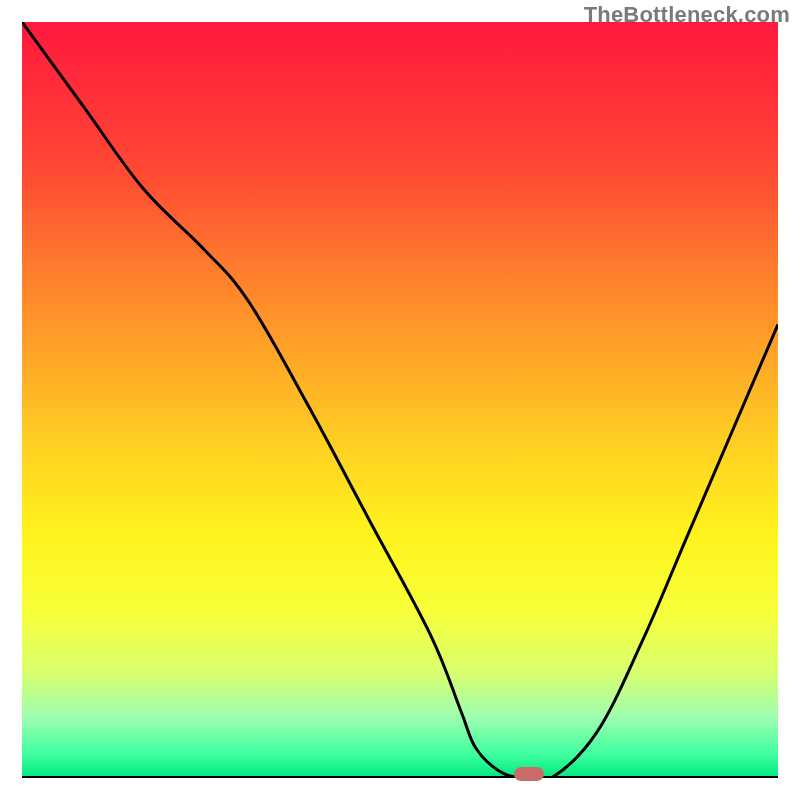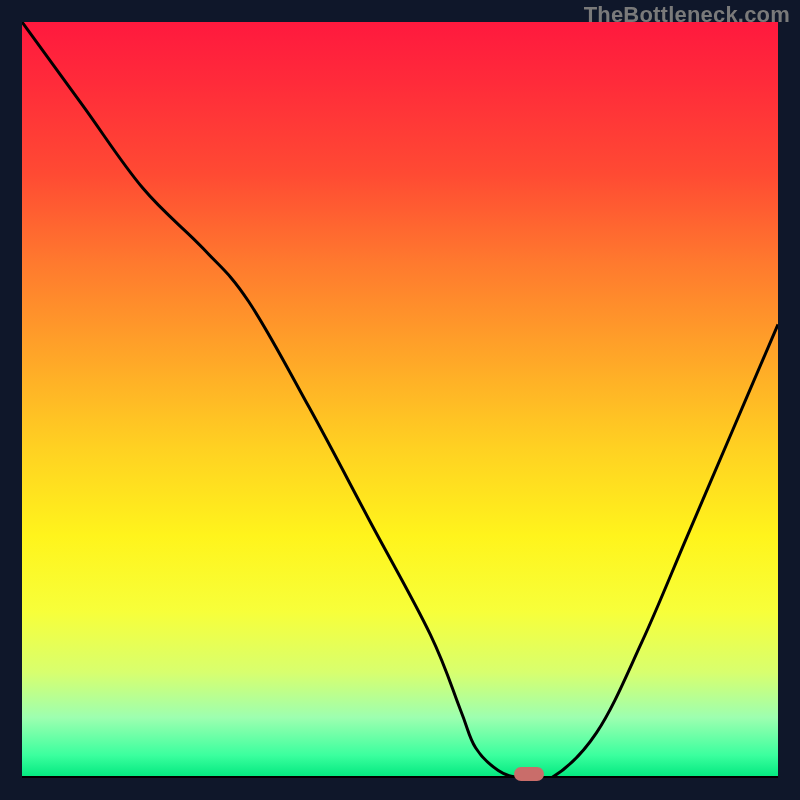--- a/index.html
+++ b/index.html
@@ -8,21 +8,21 @@
     width: 800px;
     height: 800px;
     background: #000;
     overflow: hidden;
     font-family: Arial, Helvetica, sans-serif;
   }
   .stage {
     position: relative;
     width: 800px;
     height: 800px;
-    background: #0f172a;
+    background: #ffffff;
   }
   .plot-area {
     position: absolute;
     left: 22px;
     top: 22px;
     width: 756px;
     height: 756px;
     
     background: linear-gradient(
       to bottom,

